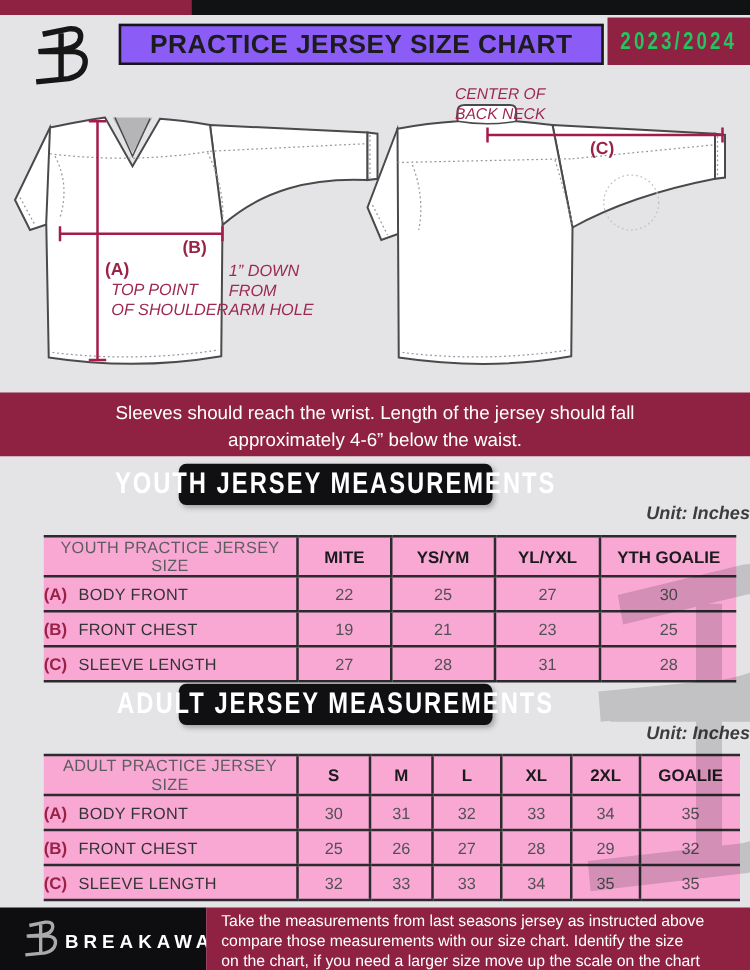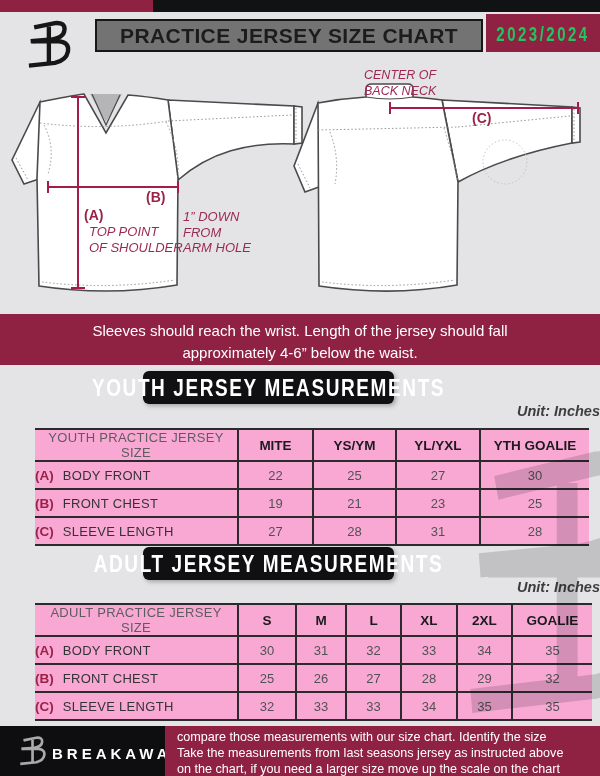--- a/index.html
+++ b/index.html
@@ -7,21 +7,21 @@
     position:relative;width:600px;height:776px;margin:0 auto;
     background:#e4e4e6;overflow:hidden;
     font-family:"Liberation Sans","DejaVu Sans",sans-serif;
   }
   
   .topbar-maroon{position:absolute;left:0;top:0;width:153px;height:12px;background:#8f2243;}
   .topbar-black{position:absolute;left:153px;top:0;width:447px;height:12px;background:#111214;}
   .logo{position:absolute;left:22px;top:12px;width:52px;height:62px;}
   .title-box{
     position:absolute;left:95px;top:19px;width:388px;height:33px;
-    background:#737373;border:2px solid #161616;box-sizing:border-box;
+    background:#8b5cf6;border:2px solid #161616;box-sizing:border-box;
     display:flex;align-items:center;justify-content:center;
     font-size:21px;font-weight:bold;color:#1c1c1e;letter-spacing:.4px;white-space:nowrap;
   }
   .season-box{
     position:absolute;left:486px;top:14px;width:114px;height:38px;background:#8f2243;
     display:flex;align-items:center;justify-content:center;color:#22c55e;text-align:right;
   }
   .season-box span{display:inline-block;transform:scaleY(1.3);font-weight:bold;font-size:15px;letter-spacing:2.5px;}
   
   .diagram-svg{position:absolute;left:0;top:70px;width:600px;height:250px;}
@@ -303,18 +303,18 @@
   <svg class="footer-logo" viewBox="0 0 60 64">
     <g fill="none" stroke="#aaaaad" stroke-width="5">
       <path d="M31 13 L31 55"></path>
       <path d="M14 14 L38 9 Q50 8 49 17 Q48 26 34 28 L10 30"></path>
       <path d="M12 30 L42 30 Q55 31 53 42 Q51 52 38 55 L8 58"></path>
     </g>
   </svg>
   <div class="brand-name">BREAKAWAY</div>
   <div class="footer-maroon"></div>
   <div class="footer-note">
+    <div>Take the measurements from last seasons jersey as instructed above</div>
     <div>compare those measurements  with our size chart. Identify the size</div>
-    <div>Take the measurements from last seasons jersey as instructed above</div>
     <div>on the chart, if you need a larger size move up the scale on the chart</div>
   </div>
 
 </div>
 
 </body></html>

